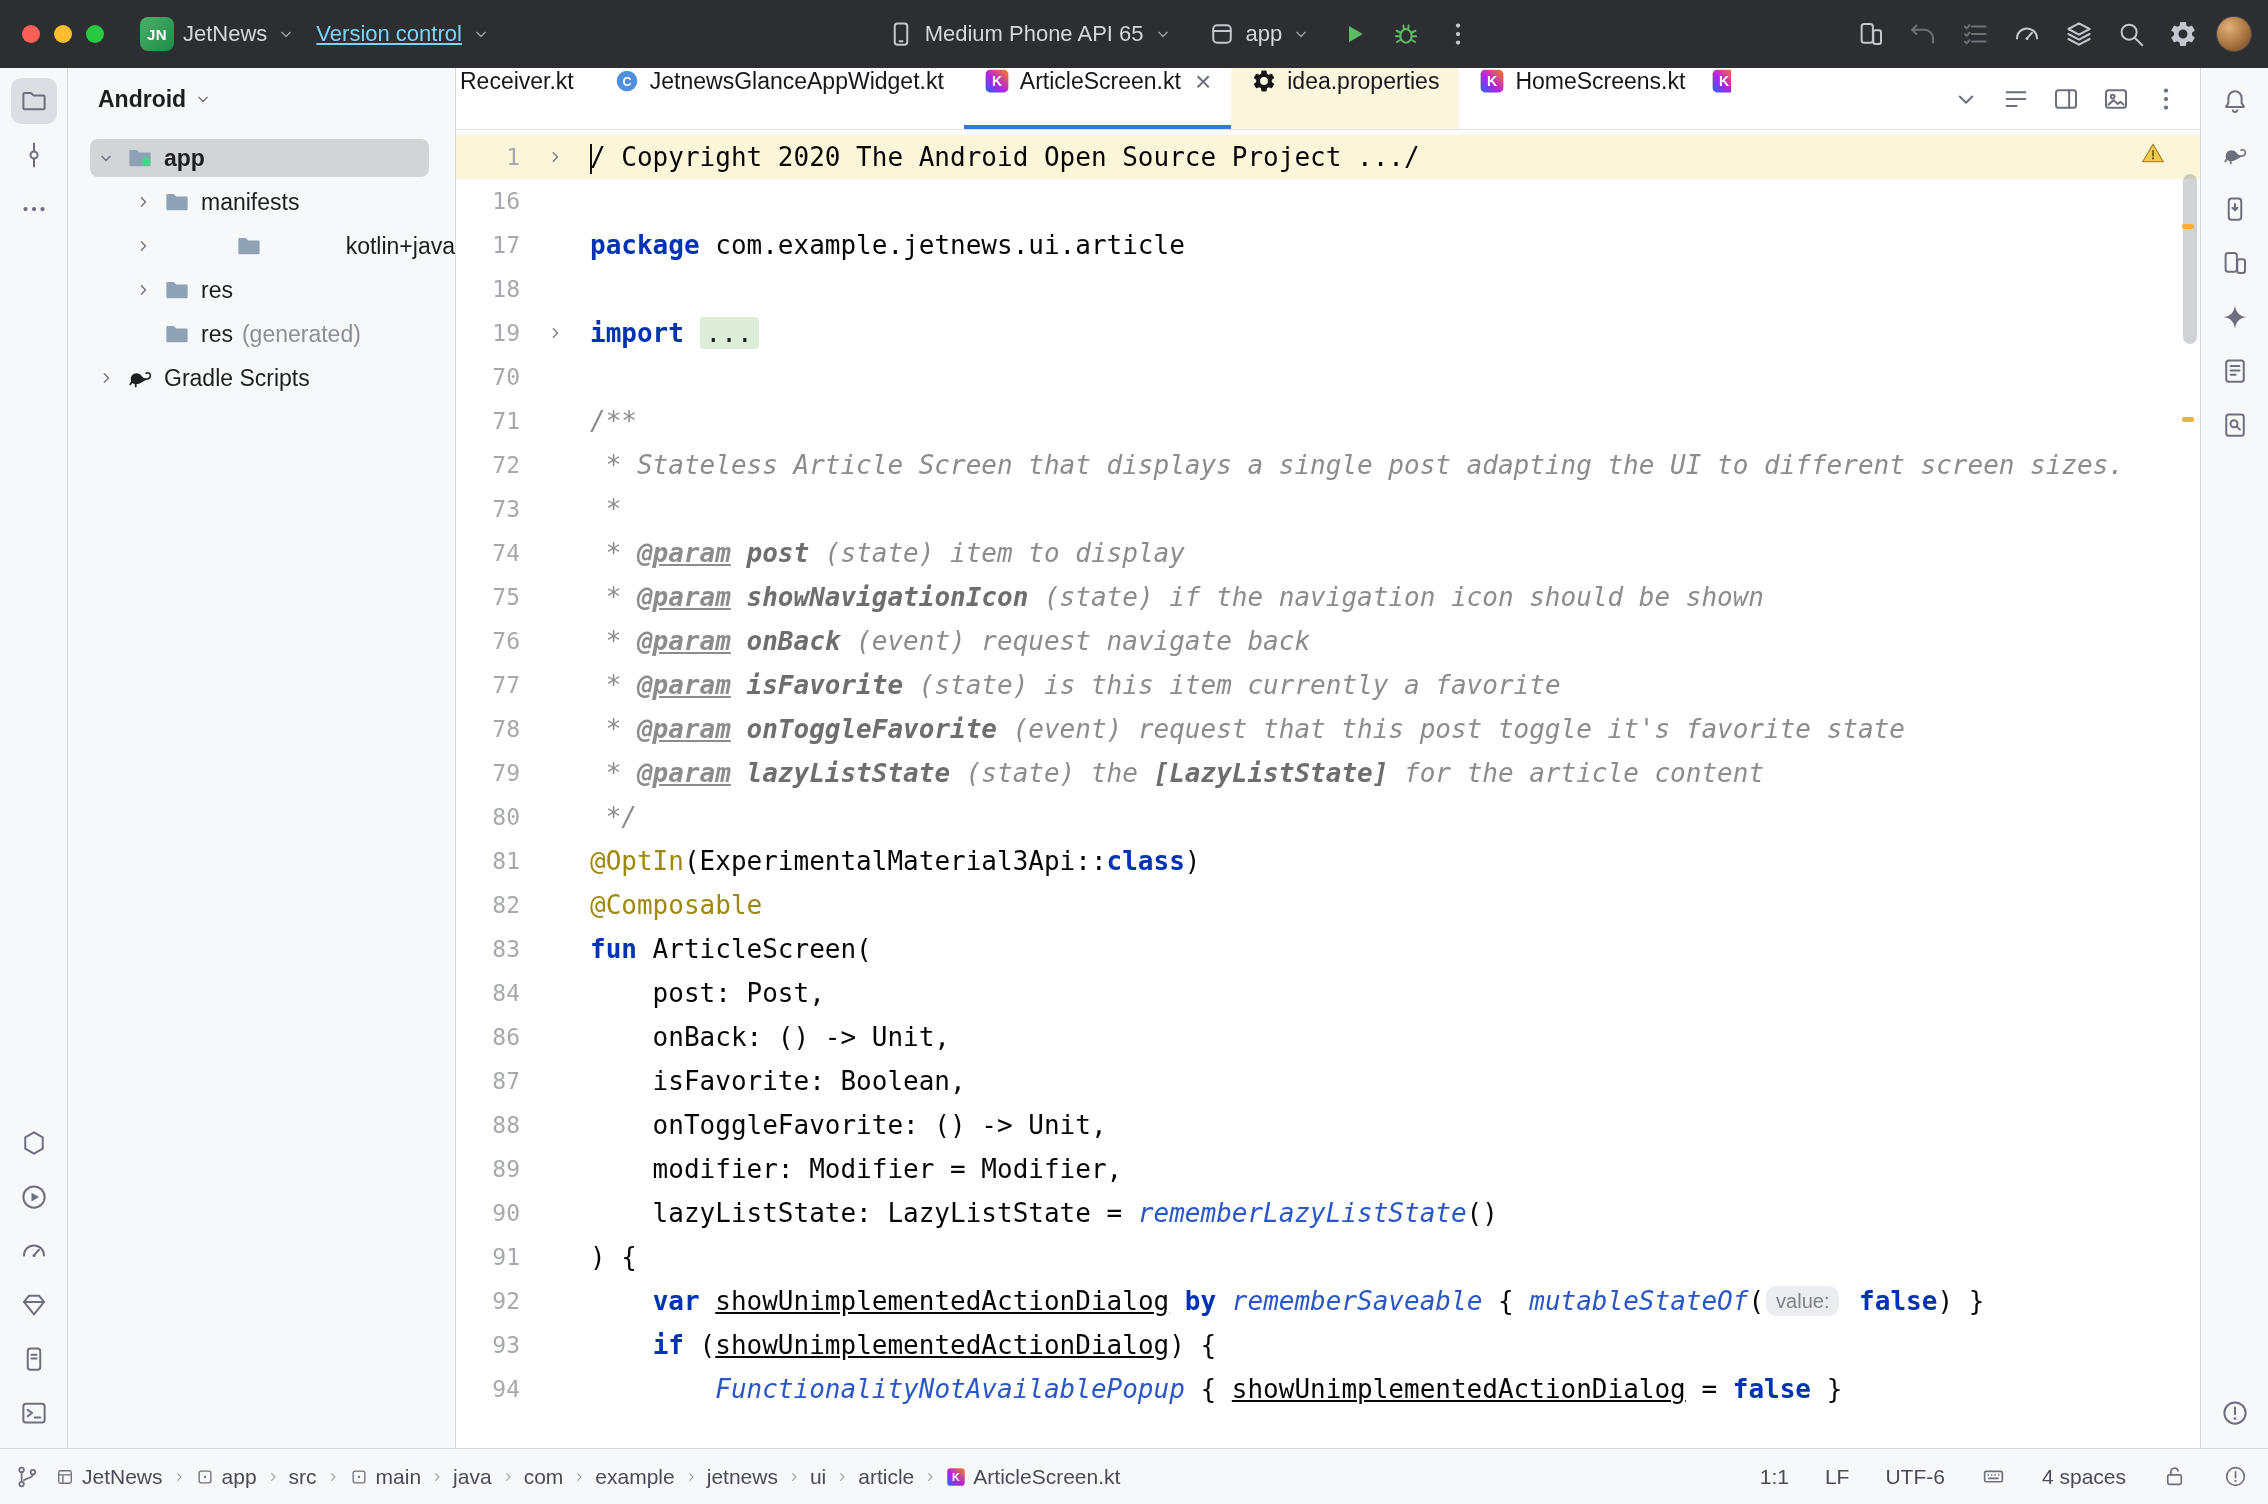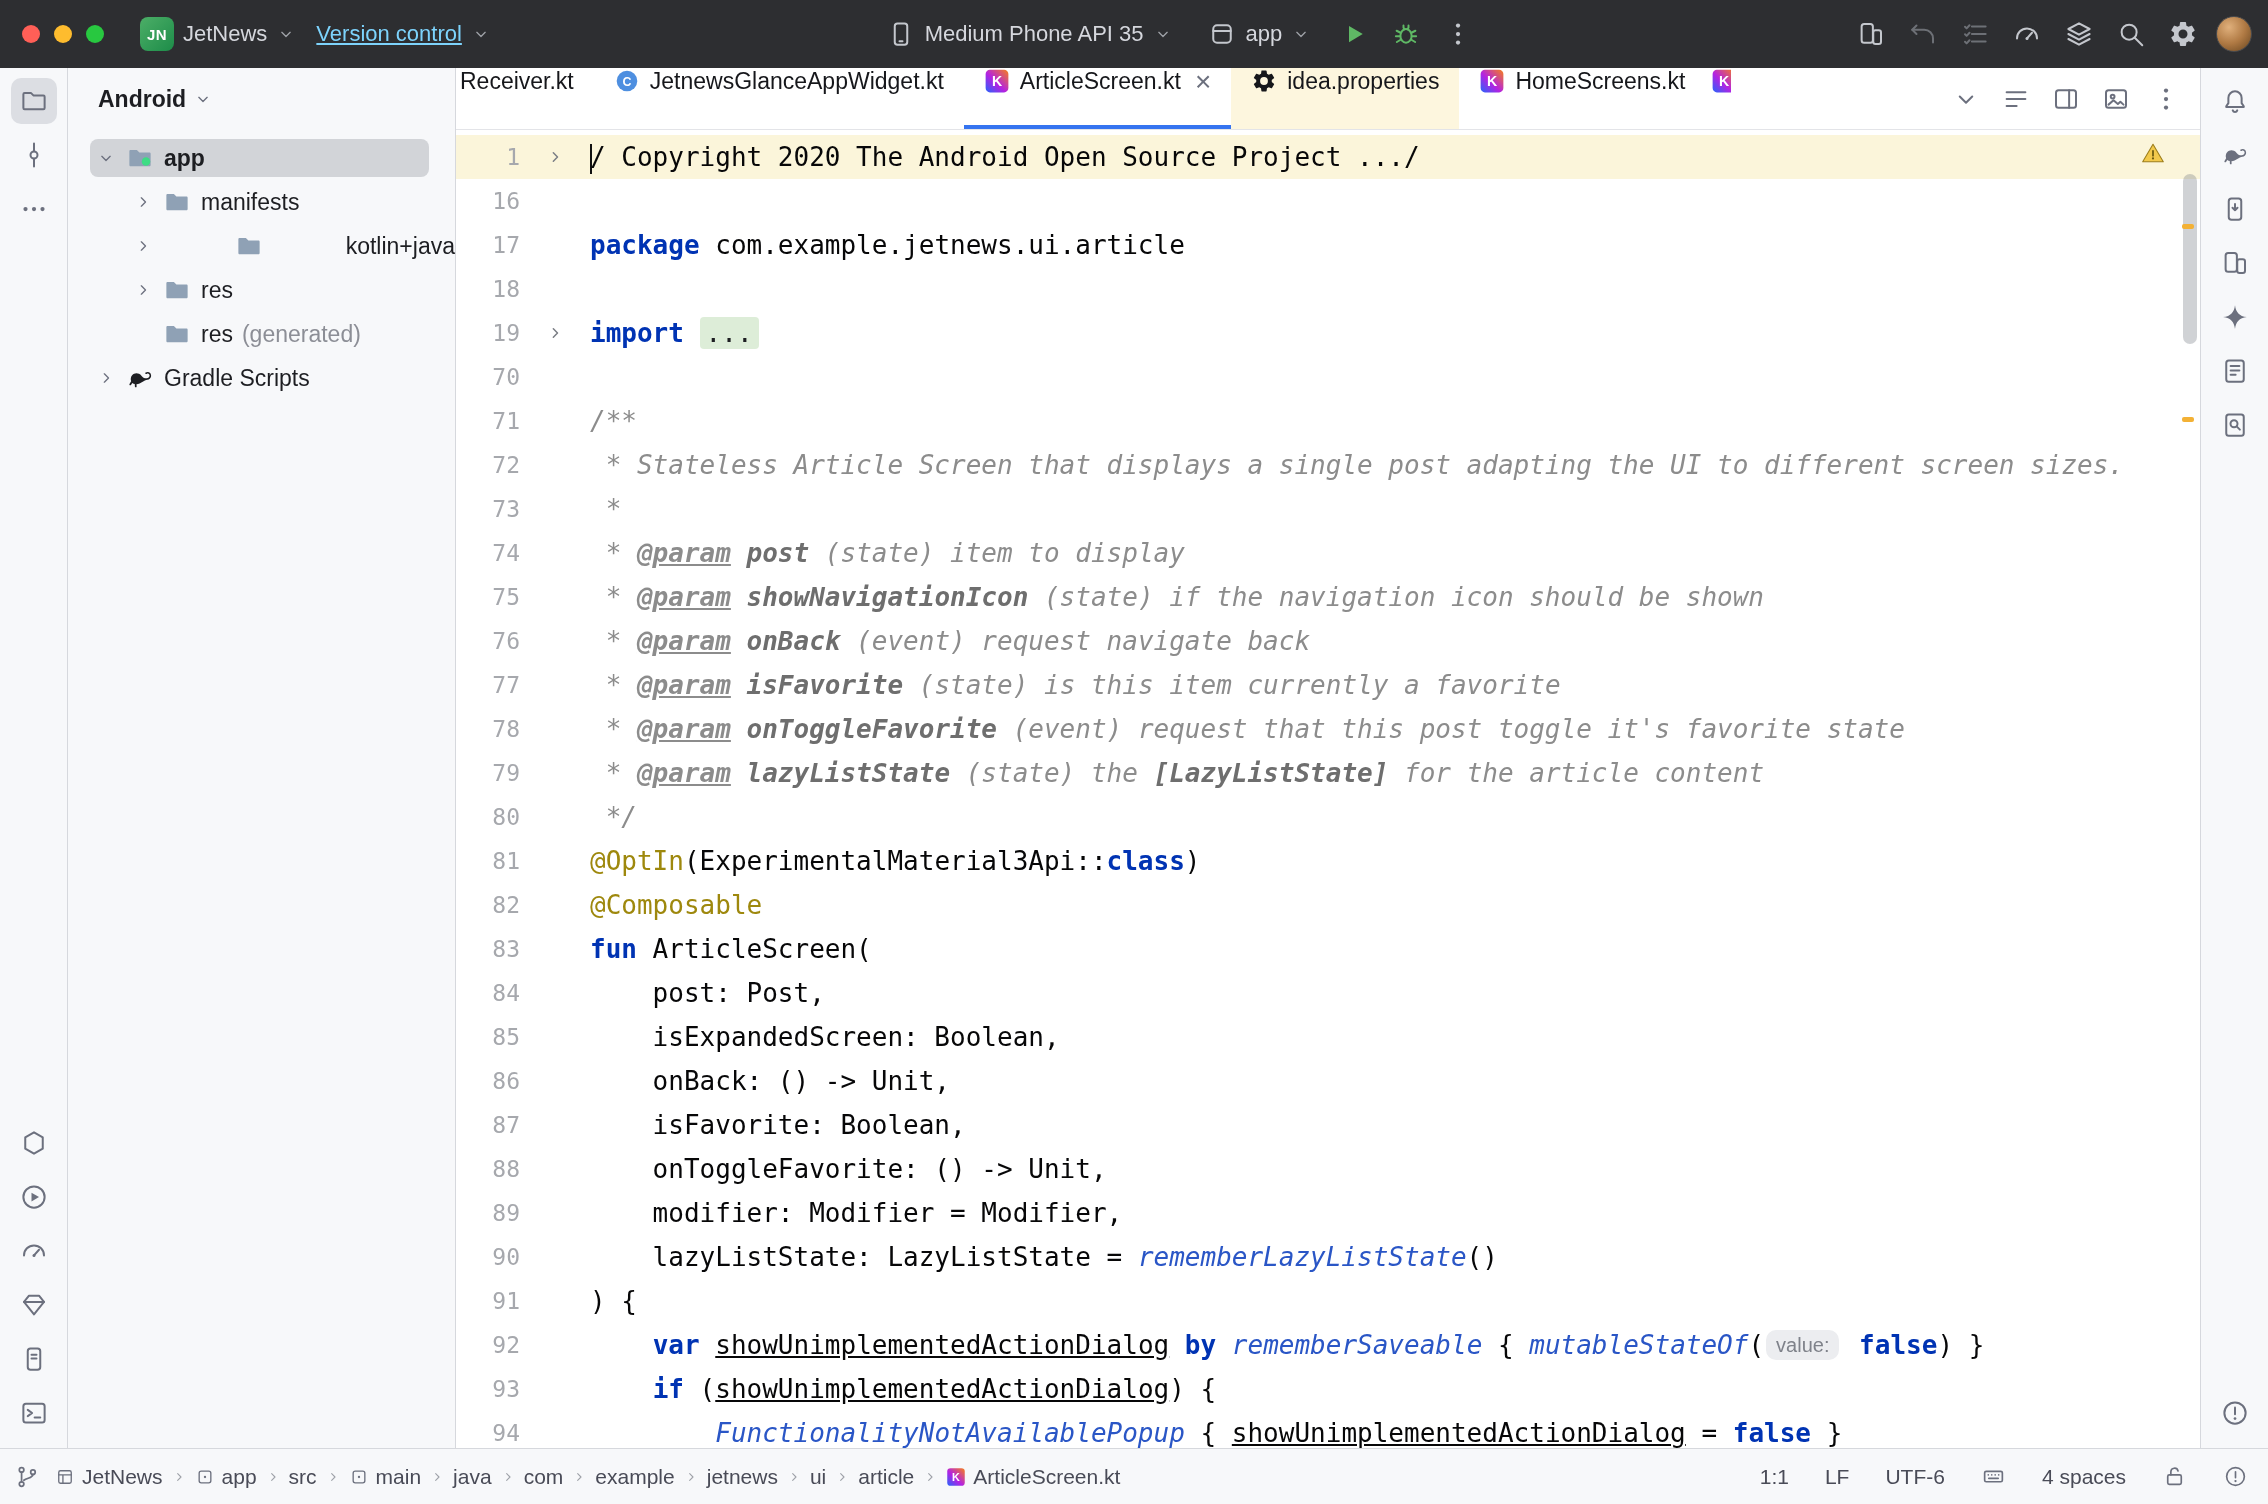--- a/index.html
+++ b/index.html
@@ -128,21 +128,21 @@
     </div>
 
     <div class="tb-center">
       <div class="tb-widget">
         <span class="icon" style="color:#c4c7cd;">
             <svg viewBox="0 0 24 24">
               <rect x="7" y="3.5" width="10" height="17" rx="2.2"></rect>
               <path d="M10.8 17.8h2.4"></path>
             </svg>
           </span>
-        <span>Medium Phone API 35</span>
+        <span>Medium Phone API 65</span>
         <span class="icon chev">
             <svg viewBox="0 0 24 24">
               <path d="M7 10l5 5 5-5"></path>
             </svg>
           </span>
       </div>
       <div class="tb-widget">
         <span class="icon" style="color:#c4c7cd;">
             <svg viewBox="0 0 24 24">
               <rect x="5" y="5" width="14" height="14" rx="3"></rect>
@@ -557,21 +557,20 @@
             <div class="line"><span class="ln">75</span><span class="foldc"></span><span class="lc"><span class="s-c"> * </span><span class="s-ct">@param</span><span class="s-c"> </span><span class="s-cb">showNavigationIcon</span><span class="s-c"> (state) if the navigation icon should be shown</span></span></div>
             <div class="line"><span class="ln">76</span><span class="foldc"></span><span class="lc"><span class="s-c"> * </span><span class="s-ct">@param</span><span class="s-c"> </span><span class="s-cb">onBack</span><span class="s-c"> (event) request navigate back</span></span></div>
             <div class="line"><span class="ln">77</span><span class="foldc"></span><span class="lc"><span class="s-c"> * </span><span class="s-ct">@param</span><span class="s-c"> </span><span class="s-cb">isFavorite</span><span class="s-c"> (state) is this item currently a favorite</span></span></div>
             <div class="line"><span class="ln">78</span><span class="foldc"></span><span class="lc"><span class="s-c"> * </span><span class="s-ct">@param</span><span class="s-c"> </span><span class="s-cb">onToggleFavorite</span><span class="s-c"> (event) request that this post toggle it's favorite state</span></span></div>
             <div class="line"><span class="ln">79</span><span class="foldc"></span><span class="lc"><span class="s-c"> * </span><span class="s-ct">@param</span><span class="s-c"> </span><span class="s-cb">lazyListState</span><span class="s-c"> (state) the </span><span class="s-cb">[LazyListState]</span><span class="s-c"> for the article content</span></span></div>
             <div class="line"><span class="ln">80</span><span class="foldc"></span><span class="lc"><span class="s-c"> */</span></span></div>
             <div class="line"><span class="ln">81</span><span class="foldc"></span><span class="lc"><span class="s-a">@OptIn</span><span class="s-t">(ExperimentalMaterial3Api::</span><span class="s-k">class</span><span class="s-t">)</span></span></div>
             <div class="line"><span class="ln">82</span><span class="foldc"></span><span class="lc"><span class="s-a">@Composable</span></span></div>
             <div class="line"><span class="ln">83</span><span class="foldc"></span><span class="lc"><span class="s-k">fun</span><span class="s-t"> ArticleScreen(</span></span></div>
             <div class="line"><span class="ln">84</span><span class="foldc"></span><span class="lc"><span class="s-t">    post: Post,</span></span></div>
-            <div class="line"><span class="ln">85</span><span class="foldc"></span><span class="lc"><span class="s-t">    isExpandedScreen: Boolean,</span></span></div>
             <div class="line"><span class="ln">86</span><span class="foldc"></span><span class="lc"><span class="s-t">    onBack: () -&gt; Unit,</span></span></div>
             <div class="line"><span class="ln">87</span><span class="foldc"></span><span class="lc"><span class="s-t">    isFavorite: Boolean,</span></span></div>
             <div class="line"><span class="ln">88</span><span class="foldc"></span><span class="lc"><span class="s-t">    onToggleFavorite: () -&gt; Unit,</span></span></div>
             <div class="line"><span class="ln">89</span><span class="foldc"></span><span class="lc"><span class="s-t">    modifier: Modifier = Modifier,</span></span></div>
             <div class="line"><span class="ln">90</span><span class="foldc"></span><span class="lc"><span class="s-t">    lazyListState: LazyListState = </span><span class="s-f">rememberLazyListState</span><span class="s-t">()</span></span></div>
             <div class="line"><span class="ln">91</span><span class="foldc"></span><span class="lc"><span class="s-t">) {</span></span></div>
             <div class="line"><span class="ln">92</span><span class="foldc"></span><span class="lc"><span class="s-t">    </span><span class="s-k">var</span><span class="s-t"> </span><span class="s-u">showUnimplementedActionDialog</span><span class="s-t"> </span><span class="s-k">by</span><span class="s-t"> </span><span class="s-f">rememberSaveable</span><span class="s-t"> { </span><span class="s-f">mutableStateOf</span><span class="s-t">(</span><span class="s-hint">value:</span><span class="s-t"> </span><span class="s-k">false</span><span class="s-t">) }</span></span></div>
             <div class="line"><span class="ln">93</span><span class="foldc"></span><span class="lc"><span class="s-t">    </span><span class="s-k">if</span><span class="s-t"> (</span><span class="s-u">showUnimplementedActionDialog</span><span class="s-t">) {</span></span></div>
             <div class="line"><span class="ln">94</span><span class="foldc"></span><span class="lc"><span class="s-t">        </span><span class="s-f">FunctionalityNotAvailablePopup</span><span class="s-t"> { </span><span class="s-u">showUnimplementedActionDialog</span><span class="s-t"> = </span><span class="s-k">false</span><span class="s-t"> }</span></span></div>
           </div>

